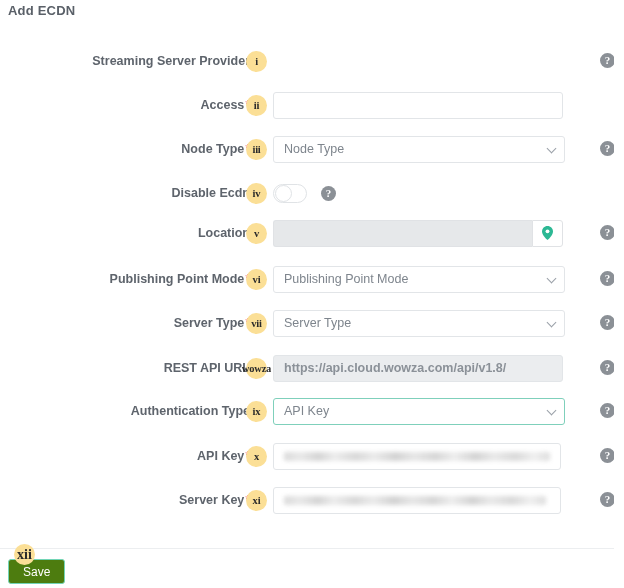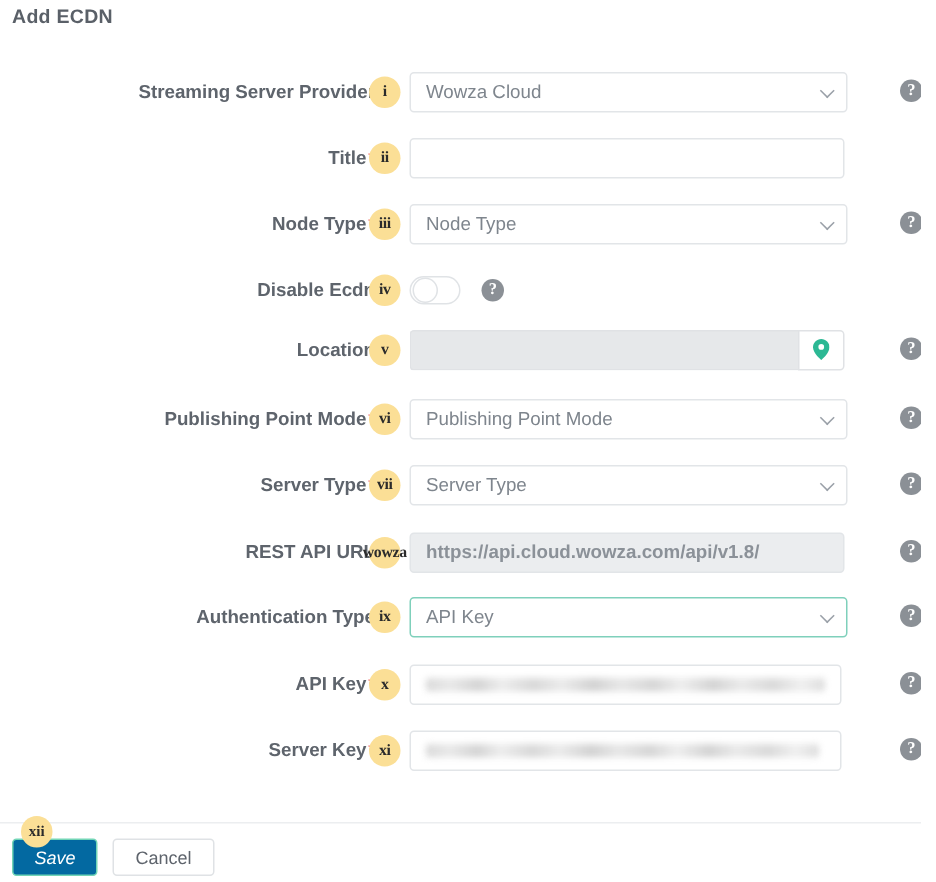--- a/index.html
+++ b/index.html
@@ -175,58 +175,52 @@
   }
   .footer { position: absolute; left: 8px; top: 559px; display: flex; align-items: center; }
   .btn {
     height: 25px;
     border-radius: 3px;
     font-size: 12px;
     display: flex; align-items: center; justify-content: center;
     padding: 0 14px;
     position: relative;
   }
-  .btn-save { background: #0369a1; color: #ffffff; border: 1px solid #72d5b6; min-width: 49px; font-style: italic; }
+  .btn-save { background: #4d7c0f; color: #ffffff; border: 1px solid #72d5b6; min-width: 49px; }
   .btn-cancel { background: #ffffff; color: #5e646c; border: 1px solid #dfe2e5; margin-left: 10px; min-width: 50px; }
 
   .badge-footer {
     position: absolute;
     left: 14px; top: 544px;
     width: 21px; height: 21px;
     border-radius: 50%;
     background: #fbdf96;
     color: #2b2b2b;
-    font-size: 10px;
+    font-size: 14px;
     font-weight: bold;
     display: flex; align-items: center; justify-content: center;
     z-index: 9;
     font-family: "Liberation Serif", serif;
   }
 </style>
 </head>
 <body>
 
 <div class="page">
 
   <div class="page-title">Add ECDN</div>
 
   <div class="form">
       <div class="row" style="top: 46px;">
         <div class="label-cell"><span>Streaming Server Provider</span></div>
         <div class="badge">i</div>
-        <div class="control">
-          <div class="field sel w292">
-            <span>Wowza Cloud</span>
-            <span class="caret"></span>
-          </div>
-        </div>
         <div class="help" style="left: 600px; top: 7px;">?</div>
       </div>
       <div class="row" style="top: 90px;">
-        <div class="label-cell"><span>Title</span><span class="req">*</span></div>
+        <div class="label-cell"><span>Access</span><span class="req">*</span></div>
         <div class="badge">ii</div>
         <div class="control">
           <div class="field w290">
             <span></span>
           </div>
         </div>
       </div>
       <div class="row" style="top: 134px;">
         <div class="label-cell"><span>Node Type</span><span class="req">*</span></div>
         <div class="badge">iii</div>
@@ -326,17 +320,16 @@
           </div>
         </div>
         <div class="help" style="left: 600px; top: 7px;">?</div>
       </div>
     </div>
 
   <div class="divider"></div>
 
   <div class="footer">
     <div class="btn btn-save">Save</div>
-    <div class="btn btn-cancel">Cancel</div>
   </div>
   <div class="badge-footer">xii</div>
 
 </div>
 
 </body></html>

